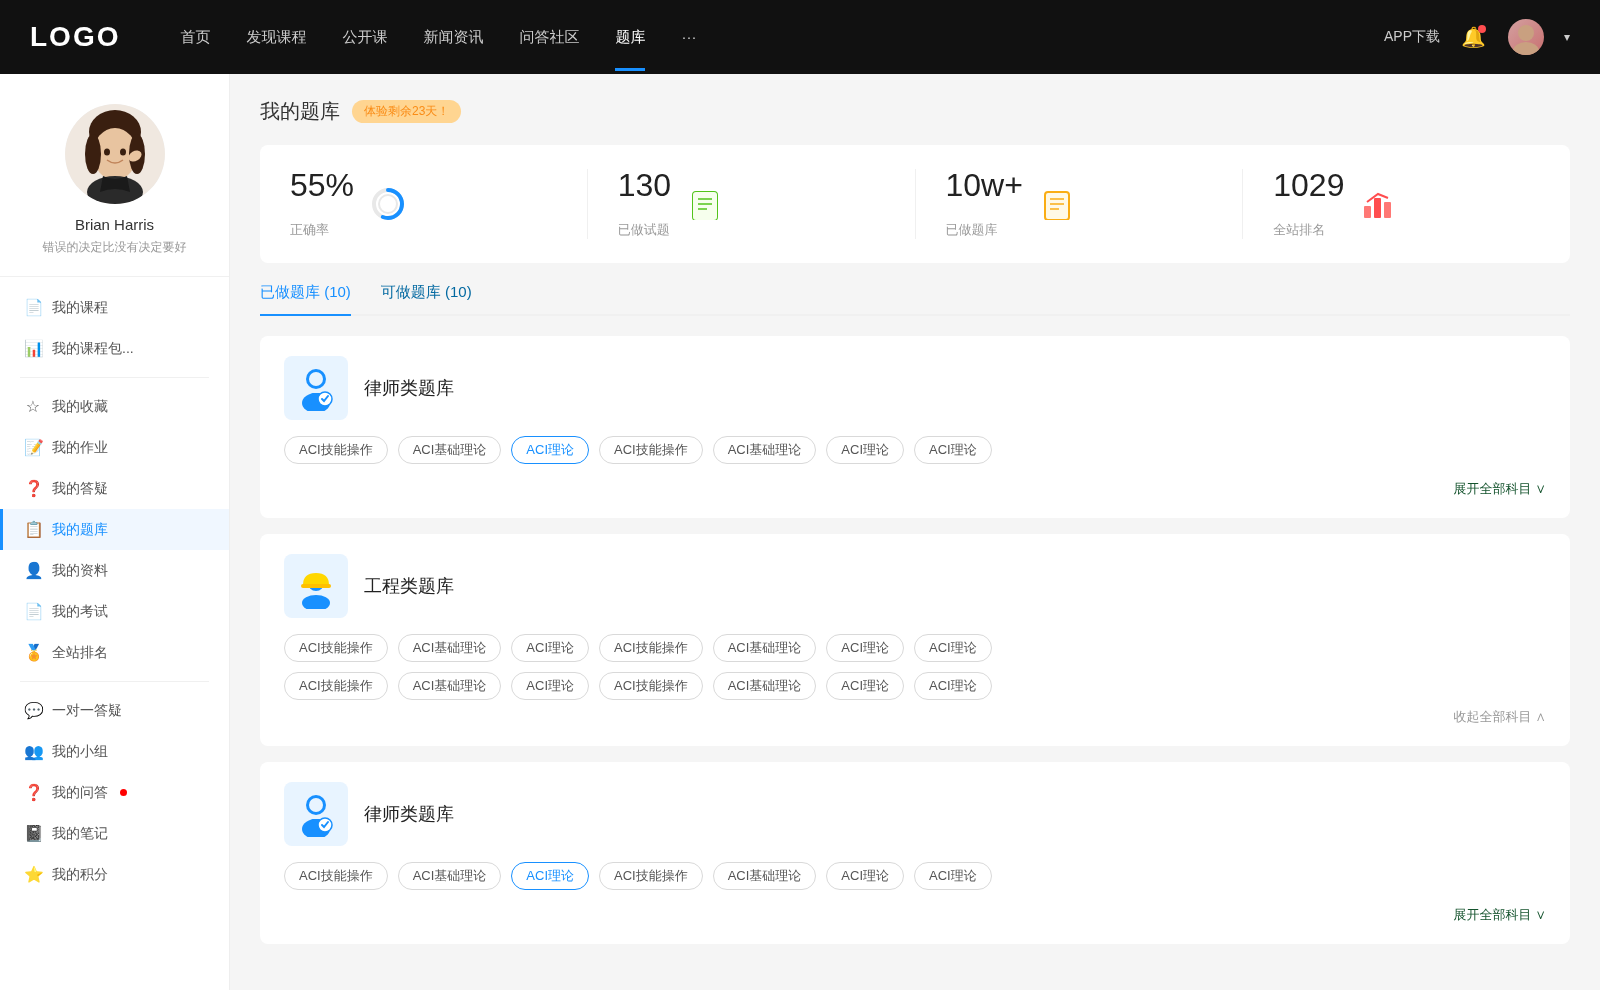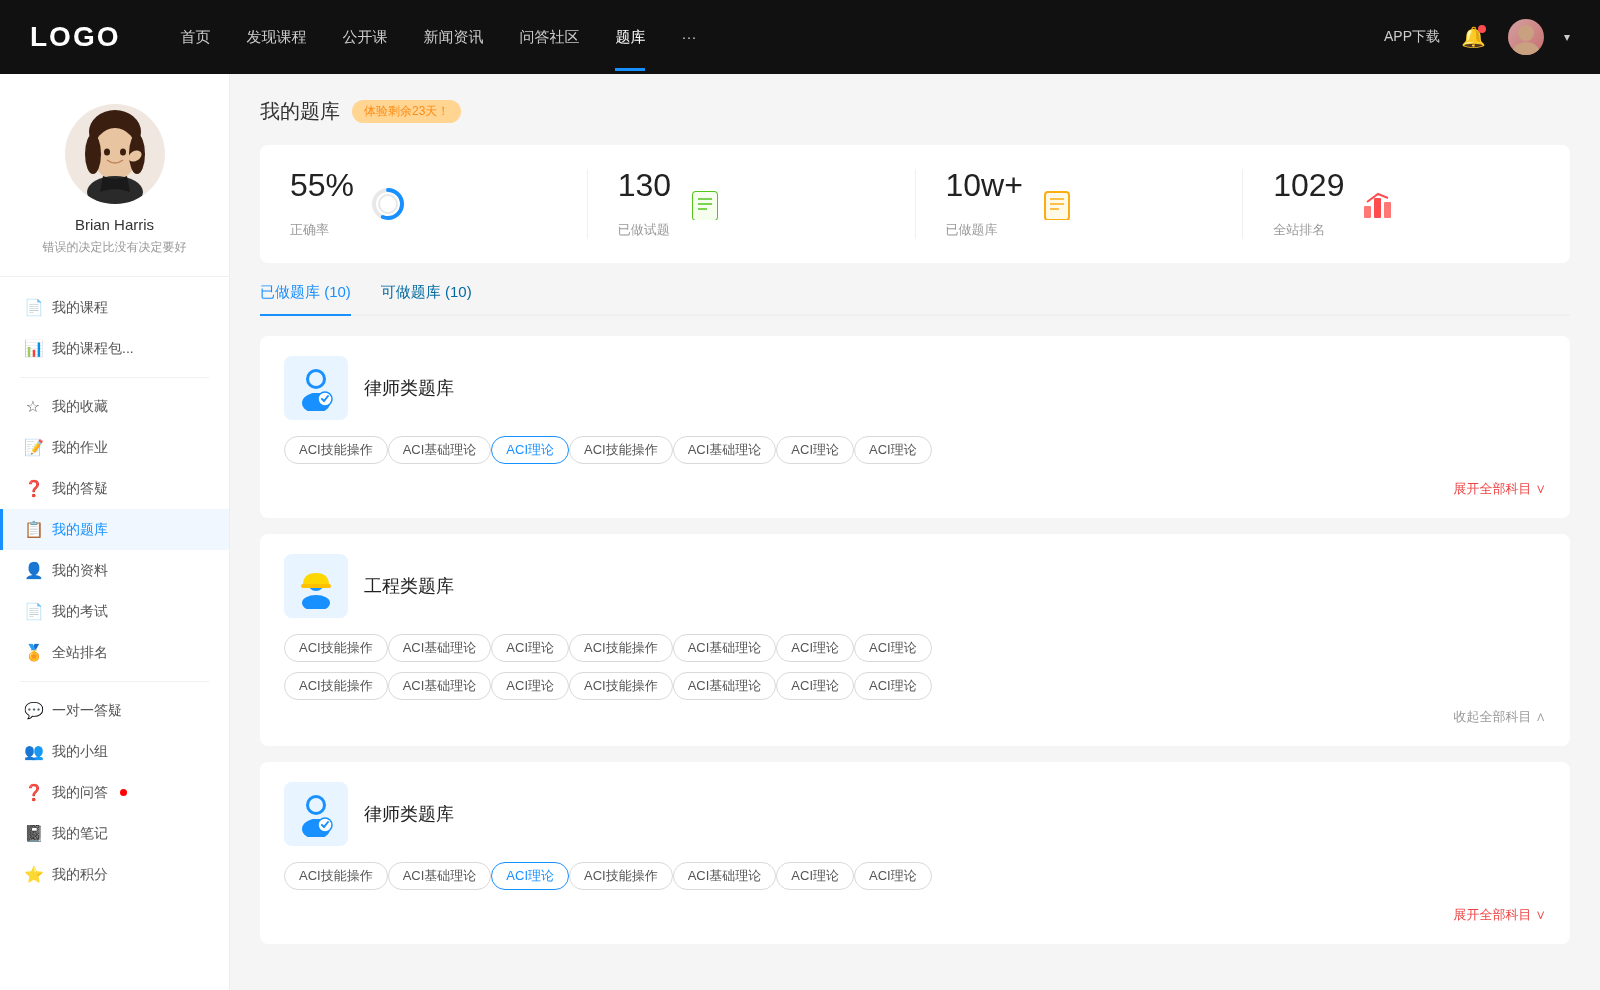--- a/index.html
+++ b/index.html
@@ -307,40 +307,40 @@
       justify-content: center;
     }
     .bank-title {
       font-size: 18px;
       font-weight: 500;
       color: #222;
     }
     .tags-row {
       display: flex;
       flex-wrap: wrap;
-      gap: 0;
+      gap: 10px;
       align-items: flex-end;
       margin-bottom: 6px;
     }
     .tag {
       padding: 4px 14px;
       border: 1px solid #d9d9d9;
       border-radius: 20px;
       font-size: 13px;
       color: #555;
       cursor: pointer;
     }
     .tag.active {
       border-color: #1890ff;
       color: #1890ff;
       background: white;
     }
     .expand-link {
       font-size: 13px;
-      color: #ef4444;
+      color: #14532d;
       cursor: pointer;
       text-align: right;
       margin-top: 16px;
     }
     .collapse-link {
       font-size: 13px;
       color: #999;
       cursor: pointer;
       text-align: right;
       margin-top: 8px;

